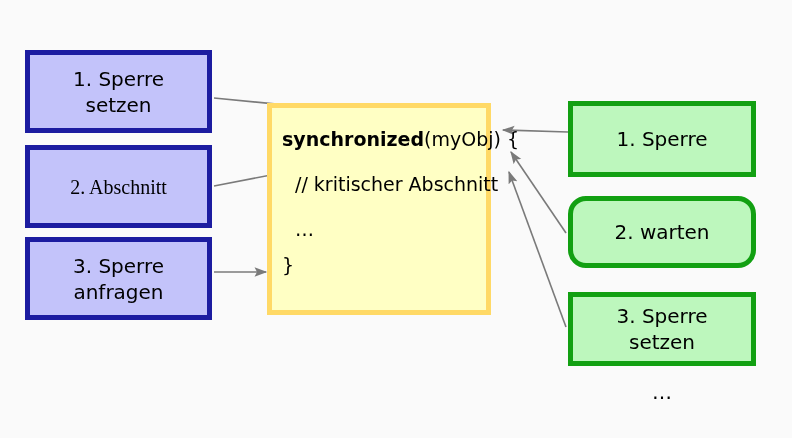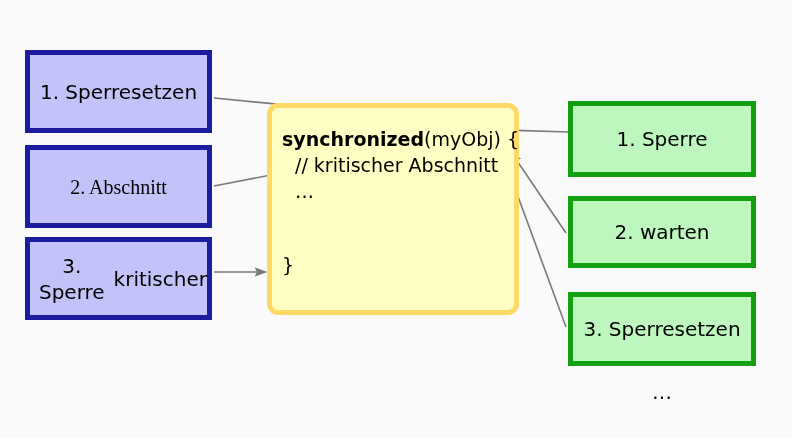--- a/index.html
+++ b/index.html
@@ -22,21 +22,21 @@
     width: 792px;
     height: 438px;
     pointer-events: none;
   }
 
   
   .box {
     position: absolute;
     box-sizing: border-box;
     display: flex;
-    flex-direction: row;
+    flex-direction: column;
     align-items: center;
     justify-content: center;
     text-align: center;
     line-height: 1.30;
   }
 
   
   .box-blue {
     background: #c3c3fa;
     border: 5px solid #1c1ca0;
@@ -65,20 +65,21 @@
     line-height: 1.38;
   }
   .code-line {
     white-space: pre;
   }
   .kw {
     font-weight: bold;
   }
   .code-indent {
     padding-left: 13px;
+    margin-top: 19px;
   }
   .code-close {
     position: absolute;
     left: 10px;
     bottom: 32px;
     font-size: 19px;
   }
 
   
   .ellipsis-note {
@@ -117,35 +118,35 @@
     <span>1. Sperre</span>
     <span>setzen</span>
   </div>
 
   <div class="box box-blue" style="left:25px; top:145px; width:187px; height:83px;font-family:Liberation Serif, serif;">
     <span>2. Abschnitt</span>
   </div>
 
   <div class="box box-blue" style="left:25px; top:237px; width:187px; height:83px;">
     <span>3. Sperre</span>
-    <span>kritischer</span>
+    <span>anfragen</span>
   </div>
 
-  <div class="box-code" style="left:267px; top:103px; width:252px; height:212px;border-radius:11px;">
+  <div class="box-code" style="left:267px; top:103px; width:224px; height:212px;">
     <div class="code-line"><span class="kw">synchronized</span><span>(myObj) {</span></div>
     <div class="code-line code-indent">// kritischer Abschnitt</div>
     <div class="code-line code-indent">…</div>
     <div class="code-close">}</div>
   </div>
 
   <div class="box box-green" style="left:568px; top:101px; width:188px; height:76px;">
     <span>1. Sperre</span>
   </div>
 
-  <div class="box box-green" style="left:568px; top:196px; width:188px; height:72px;">
+  <div class="box box-green" style="left:568px; top:196px; width:188px; height:72px;border-radius:18px;">
     <span>2. warten</span>
   </div>
 
   <div class="box box-green" style="left:568px; top:292px; width:188px; height:74px;">
     <span>3. Sperre</span>
     <span>setzen</span>
   </div>
 
   <div class="ellipsis-note" style="left:652px; top:380px;">…</div>
 

